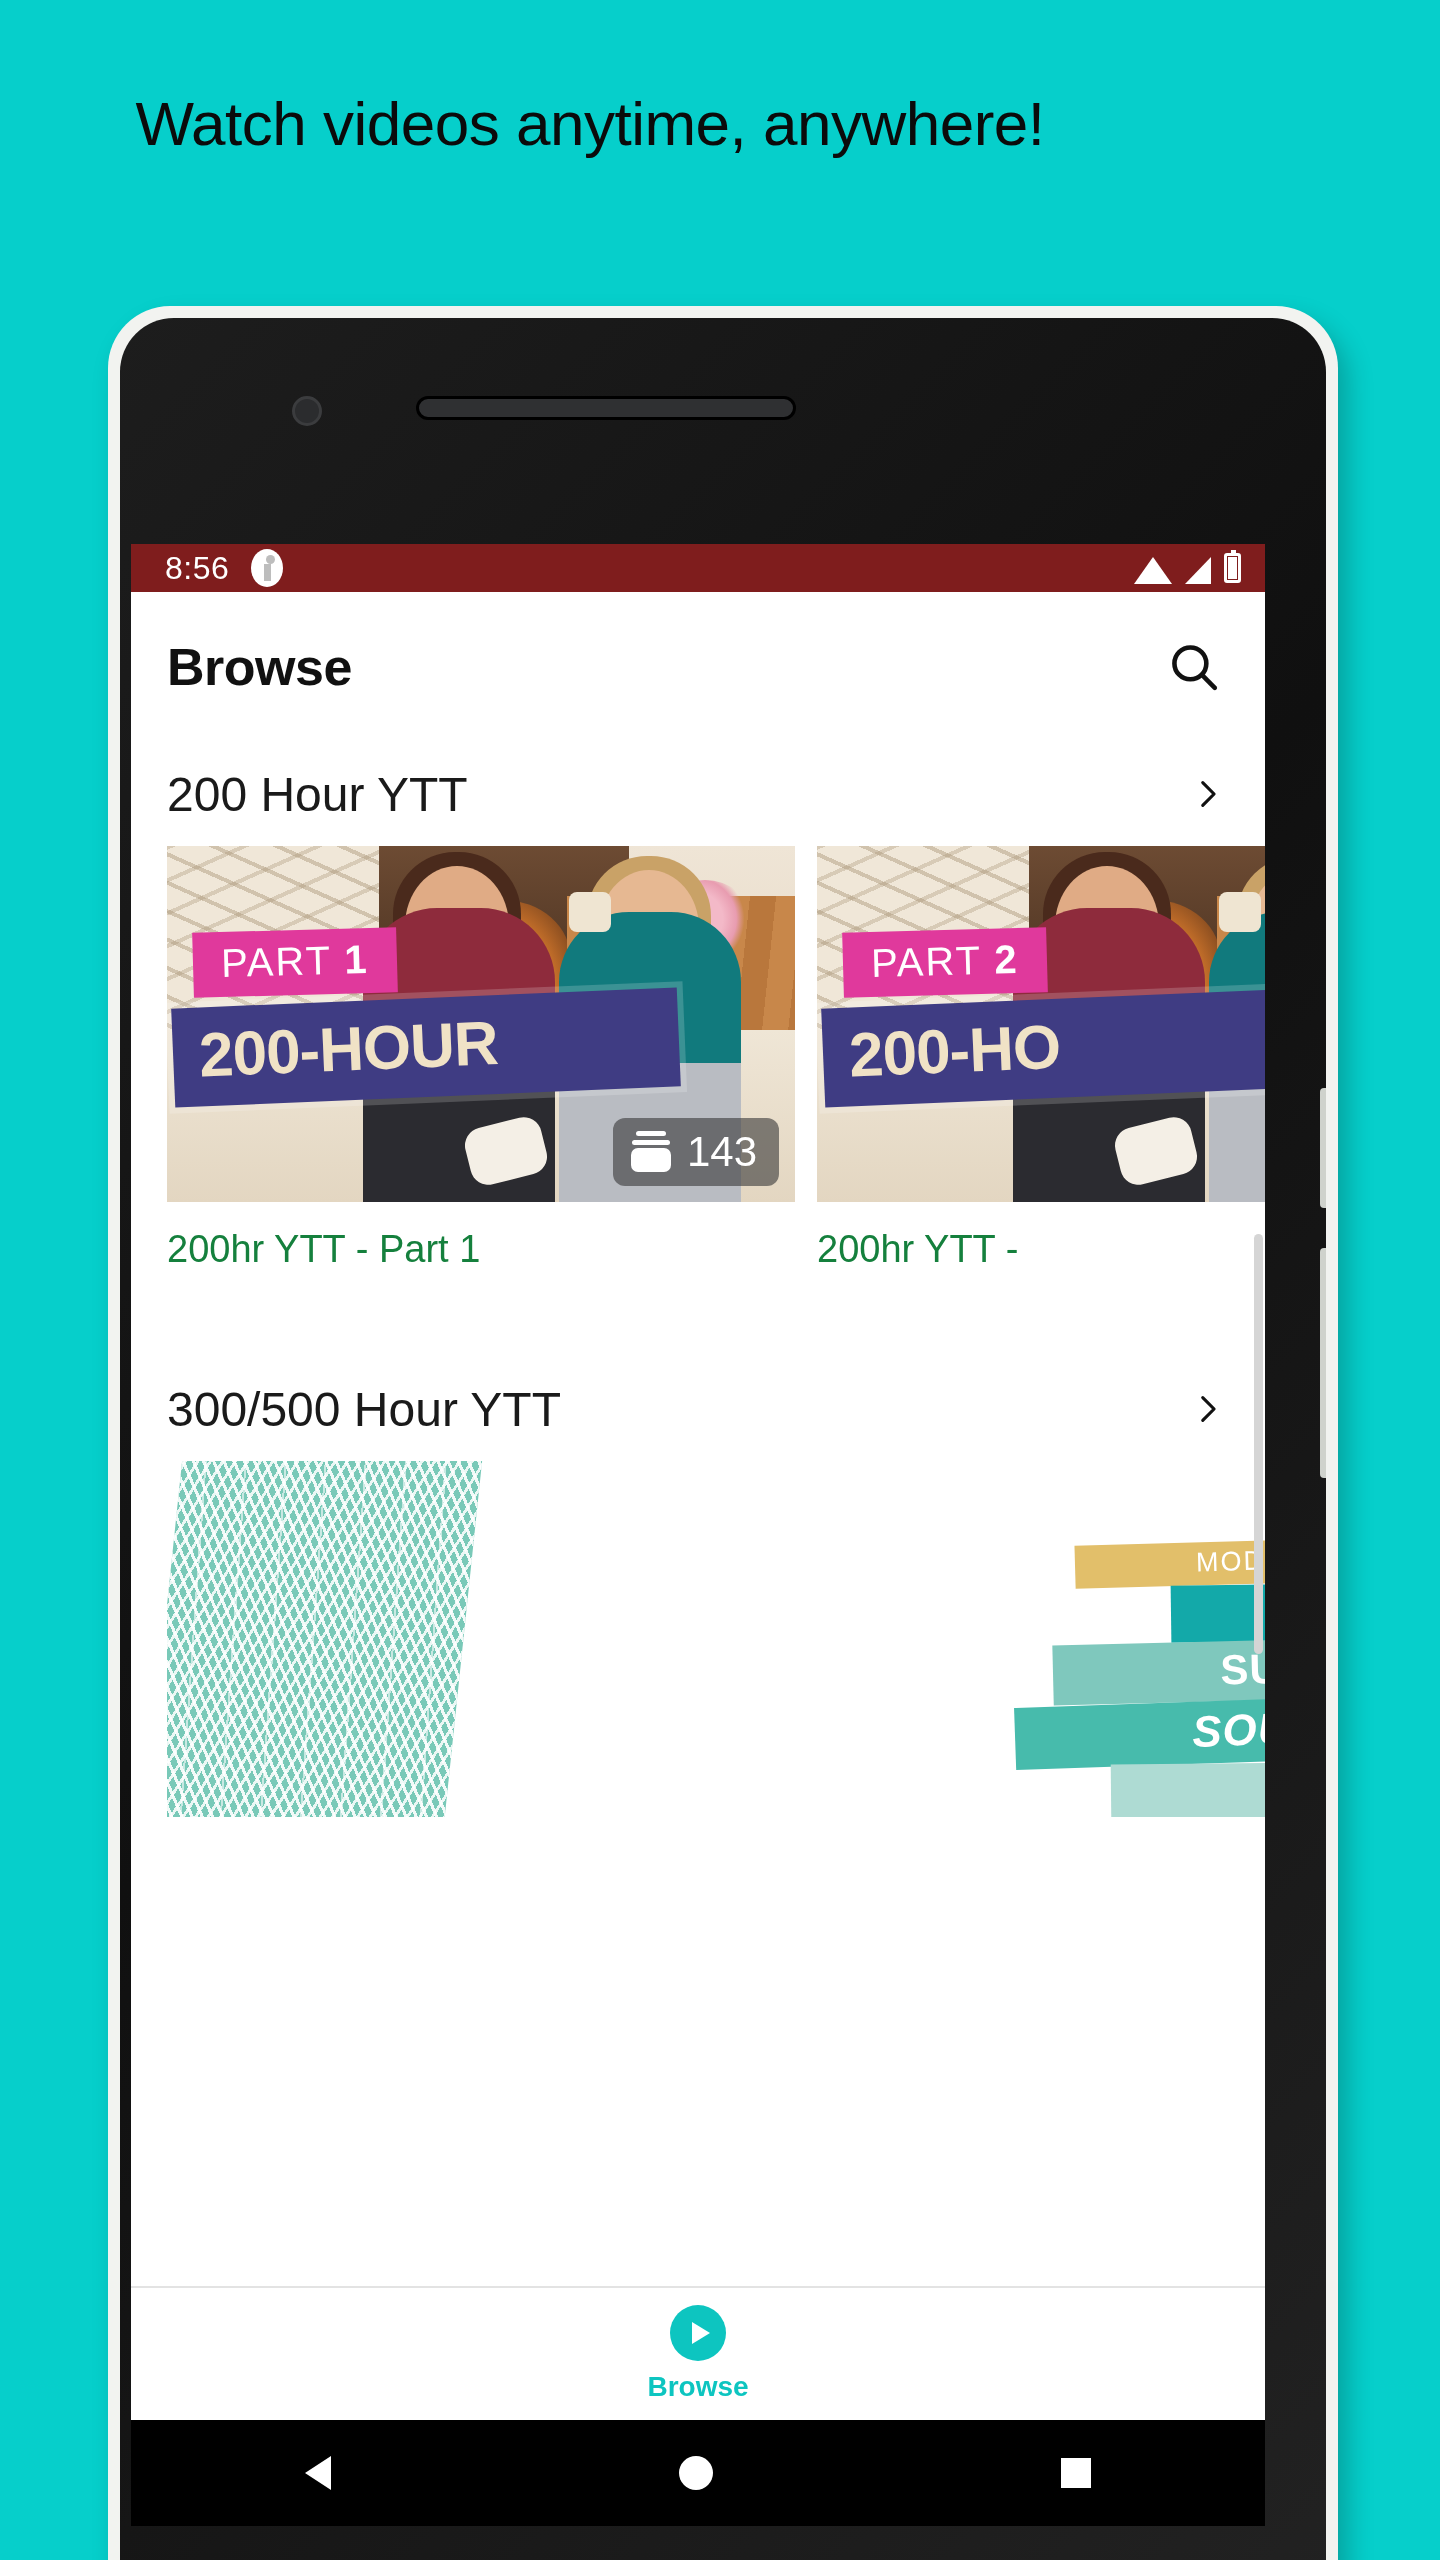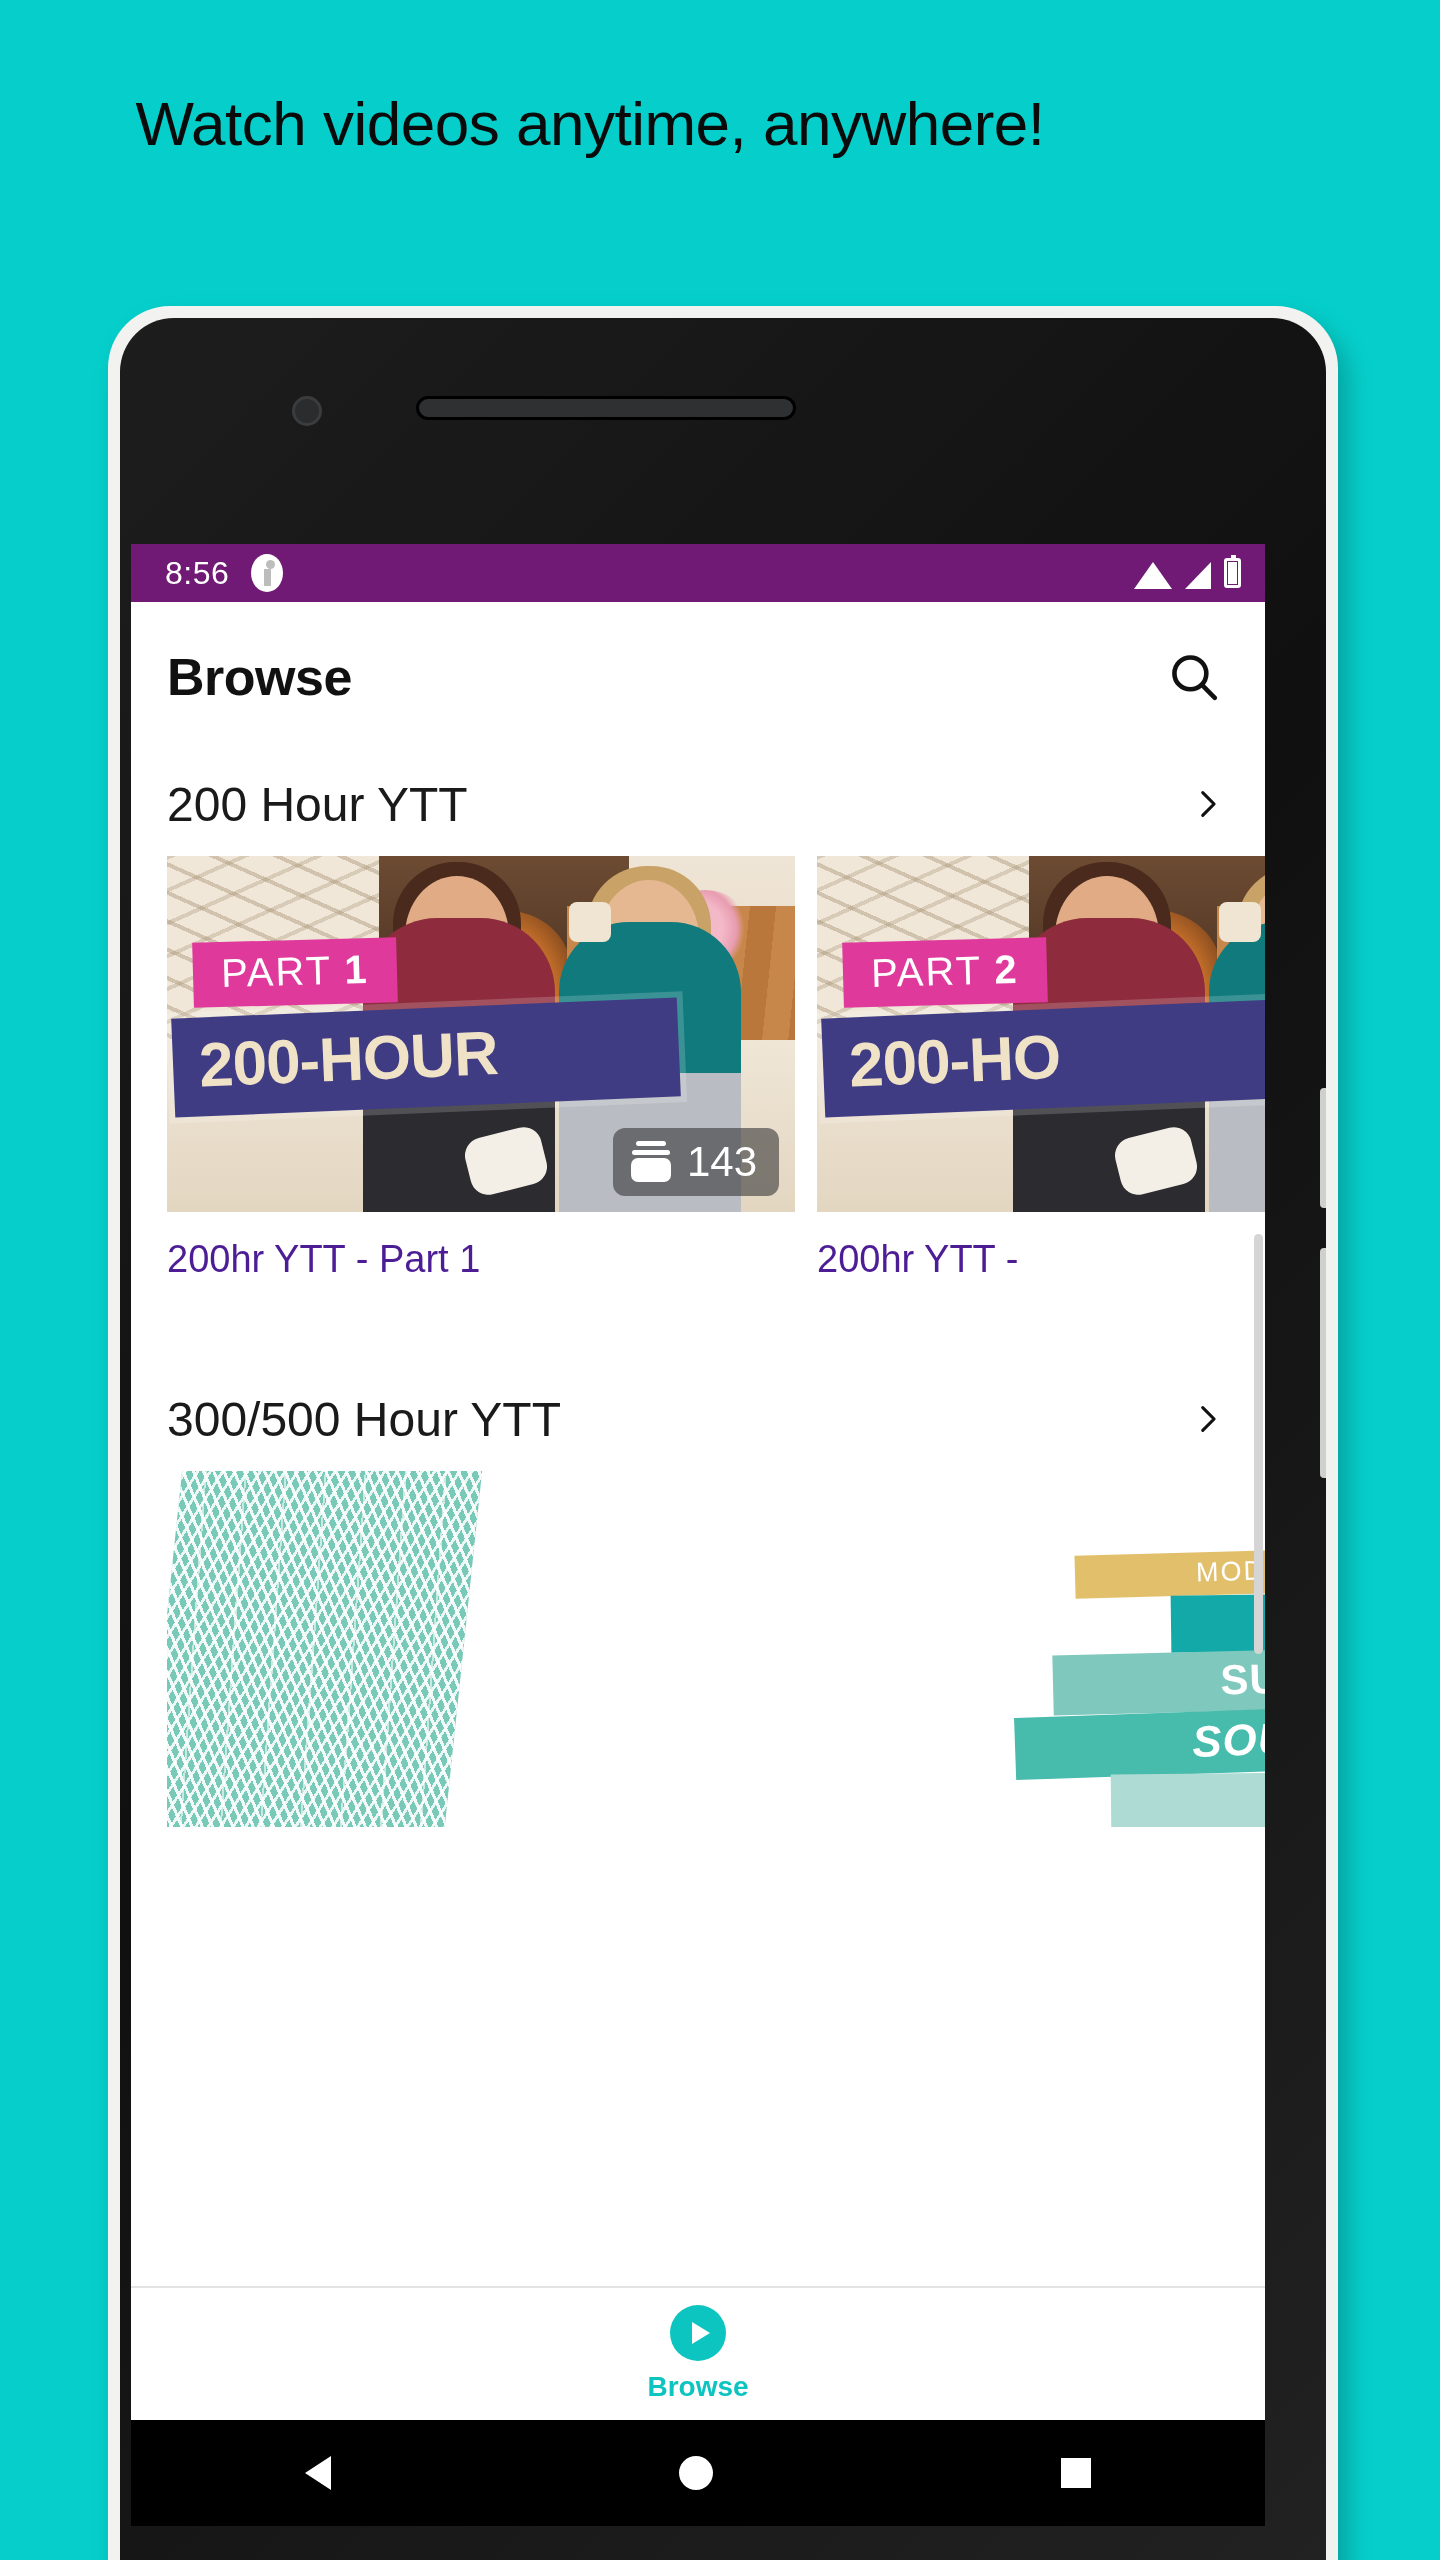--- a/index.html
+++ b/index.html
@@ -103,22 +103,22 @@
     left: 11px;
     top: 226px;
     width: 1134px;
     height: 1876px;
     background: #ffffff;
     overflow: hidden;
   }
 
   
   .statusbar {
-    height: 58px;
-    background: #701a75;
+    height: 48px;
+    background: #7f1d1d;
     display: flex;
     align-items: center;
     padding: 0 24px 0 34px;
     color: #ffffff;
   }
   .status-time {
     font-size: 32px;
     font-weight: 400;
     letter-spacing: 0.5px;
   }
@@ -226,21 +226,21 @@
   .thumb {
     position: relative;
     width: 628px;
     height: 356px;
     overflow: hidden;
     background: #e9ded1;
   }
   .card-title {
     margin-top: 26px;
     font-size: 38px;
-    color: #4c1d95;
+    color: #15803d;
     white-space: nowrap;
     overflow: hidden;
   }
 
   
   .scene { position: absolute; inset: 0; }
   .scene .wall {
     position: absolute; inset: 0;
     background: linear-gradient(180deg,#efe5d6 0%, #e6d9c6 55%, #dcc9ad 100%);
   }

